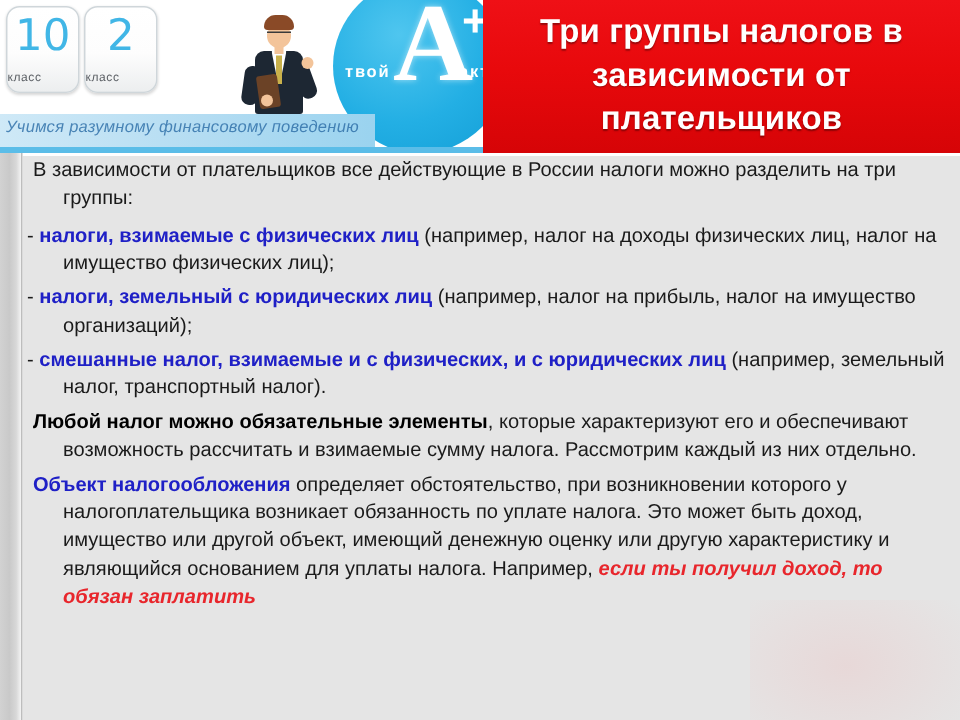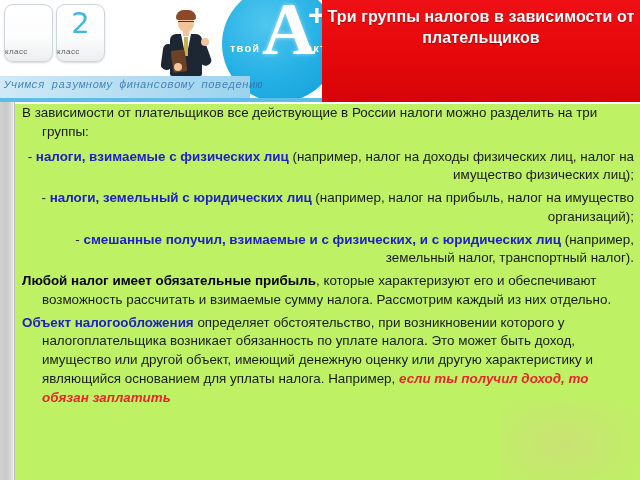--- a/index.html
+++ b/index.html
@@ -63,21 +63,21 @@
     width: 318px;
     height: 102px;
     background: linear-gradient(to bottom, #ef1016 0%, #e8090c 45%, #d60407 100%);
   }
   .header-title {
     position: absolute;
     left: 0; top: 6px;
     width: 318px;
     text-align: center;
     color: #ffffff;
-    font-size: 16px;
+    font-size: 22px;
     font-weight: bold;
     line-height: 1.32;
     letter-spacing: .1px;
     text-shadow: 0 1px 1px rgba(0,0,0,.35);
   }
 
   
   .badge {
     position: absolute;
     top: 4px;
@@ -158,40 +158,40 @@
 
   
   .tagline-band {
     position: absolute;
     left: 0; top: 76px;
     width: 250px; height: 22px;
     background: linear-gradient(to right, #cfe9f7 0%, #b3dcf2 55%, #9ad3ef 100%);
   }
   .tagline-txt {
     position: absolute; left: 4px; top: 3px;
-    font-family: Liberation Mono, monospace;
+    font-family: Liberation Sans, sans-serif;
     font-style: italic;
     font-size: 11px;
     color: #2e6fa8;
     white-space: nowrap;
     letter-spacing: .2px;
     opacity: .82;
   }
   .header-underline {
     position: absolute; left: 0; top: 98px;
     width: 322px; height: 4px;
     background: #5bbde8;
   }
 
   
   .body-wrap {
     position: absolute;
     left: 15px; top: 104px;
     width: 625px; height: 376px;
-    background: #bef264;
+    background: #e5e5e5;
     z-index: 2;
     overflow: hidden;
   }
   .watermark {
     position: absolute;
     right: -20px; bottom: -30px;
     width: 160px; height: 110px;
     background: radial-gradient(ellipse at 40% 40%, rgba(240,170,170,.22) 0%, rgba(255,255,255,0) 72%);
     z-index: 0;
   }
@@ -201,21 +201,20 @@
     font-size: 13.4px;
     line-height: 1.40;
     color: #1a1a1a;
     margin: 0 6px 0 3px;
     padding: 0;
     text-indent: 0;
   }
   .p.hang {
     padding-left: 24px;
     text-indent: -24px;
-    text-align: right;
   }
   .p.hang2 {
     padding-left: 24px;
     text-indent: -20px;
   }
   .gap-sm { height: 6px; }
   .gap-xs { height: 4px; }
   .b-blue { color: #1f20c6; font-weight: bold; }
   .b-black { color: #000000; font-weight: bold; }
   .b-red-i { color: #e8262c; font-weight: bold; font-style: italic; }
@@ -224,20 +223,21 @@
 </head>
 <body>
 
 <div id="slide">
 
   <div class="header">
 
     <div class="header-left">
 
       <div class="badge badge-10">
+        <div class="badge-num">10</div>
         <div class="badge-lbl">класс</div>
       </div>
 
       <div class="badge badge-11">
         <div class="badge-num">2</div>
         <div class="badge-lbl">класс</div>
       </div>
 
       <div class="teacher">
         <div class="t-armL"></div>
@@ -294,27 +294,27 @@
 
     <p class="p hang">
       <span class="dash">-</span>
       <span class="b-blue">налоги, земельный с юридических лиц</span><span> (например, налог на прибыль, налог на имущество организаций);</span>
     </p>
 
     <div class="gap-xs"></div>
 
     <p class="p hang">
       <span class="dash">-</span>
-      <span class="b-blue">смешанные получил, взимаемые и с физических, и с юридических лиц</span><span> (например, земельный налог, транспортный налог).</span>
+      <span class="b-blue">смешанные налог, взимаемые и с физических, и с юридических лиц</span><span> (например, земельный налог, транспортный налог).</span>
     </p>
 
     <div class="gap-xs"></div>
 
     <p class="p hang2">
-      <span class="b-black">Любой налог имеет обязательные прибыль</span><span>, которые характеризуют его и обеспечивают возможность рассчитать и взимаемые сумму налога. Рассмотрим каждый из них отдельно.</span>
+      <span class="b-black">Любой налог можно обязательные элементы</span><span>, которые характеризуют его и обеспечивают возможность рассчитать и взимаемые сумму налога. Рассмотрим каждый из них отдельно.</span>
     </p>
 
     <div class="gap-xs"></div>
 
     <p class="p hang2">
       <span class="b-blue">Объект налогообложения</span><span> определяет обстоятельство, при возникновении которого у налогоплательщика возникает обязанность по уплате налога. Это может быть доход, имущество или другой объект, имеющий денежную оценку или другую характеристику и являющийся основанием для уплаты налога. </span><span>Например, </span><span class="b-red-i">если ты получил доход, то обязан заплатить</span>
     </p>
   </div>
 
 </div>

